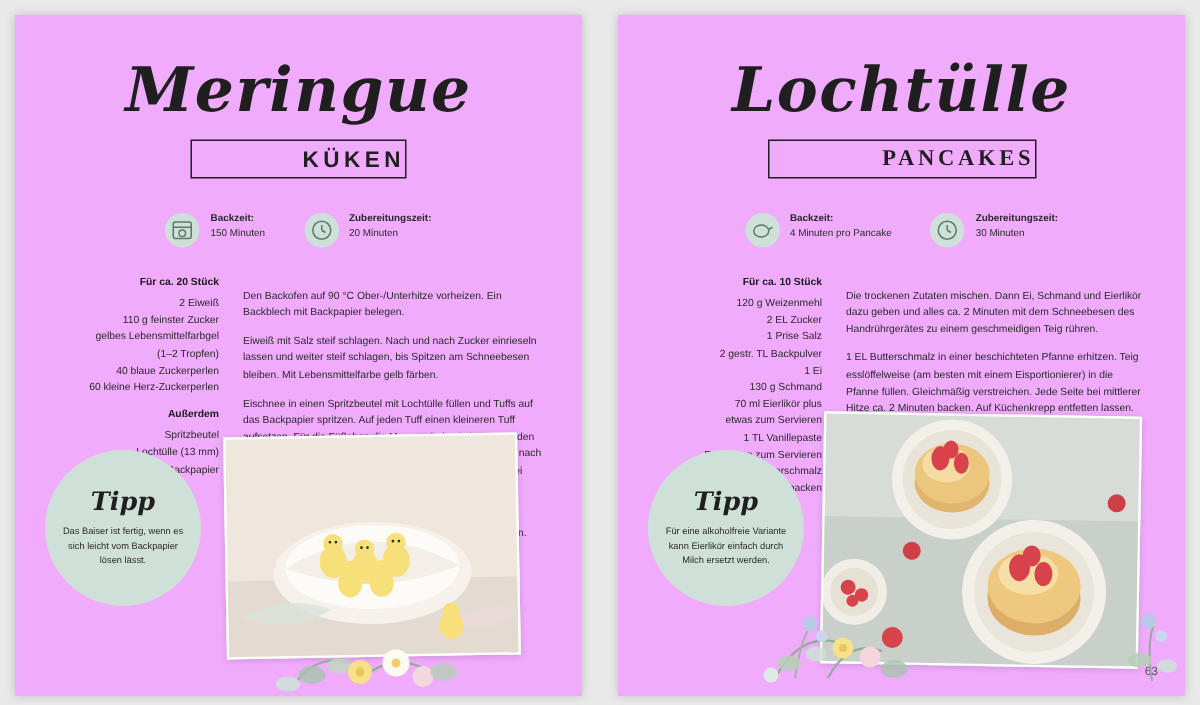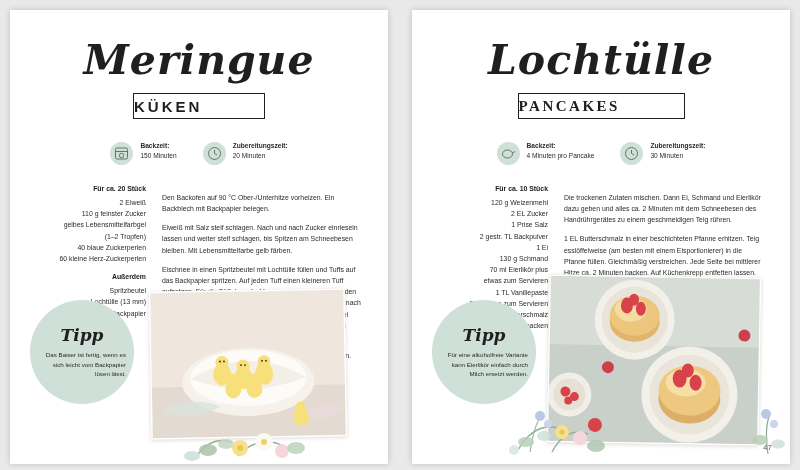--- a/index.html
+++ b/index.html
@@ -4,21 +4,21 @@
 <style>
   html,body{margin:0;padding:0;}
   body{
     width:800px;height:470px;
     background:#e9e9ea;
     font-family:"Liberation Sans", sans-serif;
     overflow:hidden;
   }
   .spread{position:relative;width:800px;height:470px;}
   .page{
-    position:absolute;top:10px;height:454px;background:#ffffff;
+    position:absolute;top:10px;height:454px;background:#f0abfc;
     box-shadow:0 0 6px rgba(0,0,0,.18);
   }
   .page-left{left:10px;width:378px;}
   .page-right{left:412px;width:378px;}
 
   
   .title{
     font-family:"DejaVu Serif", serif;
     font-style:italic;
     font-weight:700;
@@ -27,23 +27,23 @@
     color:#1f1f1f;
     text-align:center;
     margin:0;
     line-height:1;
   }
   .title-wrap{padding-top:30px;}
   .subtitle-box{
     display:block;
     margin:12px auto 0 auto;
     border:1.6px solid #1f1f1f;
-    padding:4px 0 3px 0;
+    padding:4px 0 3px 12px;
     width:130px;
-    text-align:left;
+    text-align:right;
     font-size:15px;
     letter-spacing:3px;
     font-weight:700;
     color:#1f1f1f;
     font-family:"Liberation Sans", sans-serif;
   }
   .subtitle-box.wide{width:165px;letter-spacing:2.5px;font-family:Liberation Serif, serif;}
 
   
   .timerow{
@@ -78,21 +78,21 @@
   .ing-line{font-size:6.9px;line-height:1.62;color:#2a2a2a;}
   .ing-gap{height:9px;}
   .step{font-size:6.9px;line-height:1.62;color:#2a2a2a;margin-bottom:8px;text-align:left;}
 
   
   .tip{
     position:absolute;
     width:104px;height:104px;border-radius:50%;
     background:#cfe0d8;
     display:flex;flex-direction:column;align-items:center;justify-content:center;
-    text-align:right;
+    text-align:center;
     padding:8px;
     box-sizing:border-box;
   }
   .tip-title{
     font-family:"DejaVu Serif", serif;
     font-style:italic;font-weight:700;
     font-size:17px;color:#1f1f1f;margin-bottom:5px;
   }
   .tip-text{font-size:6.2px;line-height:1.55;color:#2a2a2a;}
   .tip-left{left:30px;top:300px;}
@@ -296,21 +296,21 @@
         <div class="ing-line">Butterschmalz</div>
         <div class="ing-line">zum Ausbacken</div>
       </div>
       <div class="col-steps">
         <p class="step">Die trockenen Zutaten mischen. Dann Ei, Schmand und Eierlikör dazu geben und alles ca. 2 Minuten mit dem Schneebesen des Handrührgerätes zu einem geschmeidigen Teig rühren.</p>
         <p class="step">1 EL Butterschmalz in einer beschichteten Pfanne erhitzen. Teig esslöffelweise (am besten mit einem Eisportionierer) in die Pfanne füllen. Gleichmäßig verstreichen. Jede Seite bei mittlerer Hitze ca. 2 Minuten backen. Auf Küchenkrepp entfetten lassen.</p>
         <p class="step">Mit Eierlikör und frischen Beeren servieren.</p>
       </div>
     </div>
 
-    <div class="pagenum">47</div>
+    <div class="pagenum">63</div>
   </div>
 
   <div class="tip tip-right">
     <div class="tip-title">Tipp</div>
     <div class="tip-text">Für eine alkoholfreie Variante kann Eierlikör einfach durch Milch ersetzt werden.</div>
   </div>
 
   <div class="photo photo-right">
     <svg class="ph-bg" viewBox="0 0 212 168" preserveAspectRatio="none">
       <rect width="212" height="168" fill="#cfd4cf"></rect>

